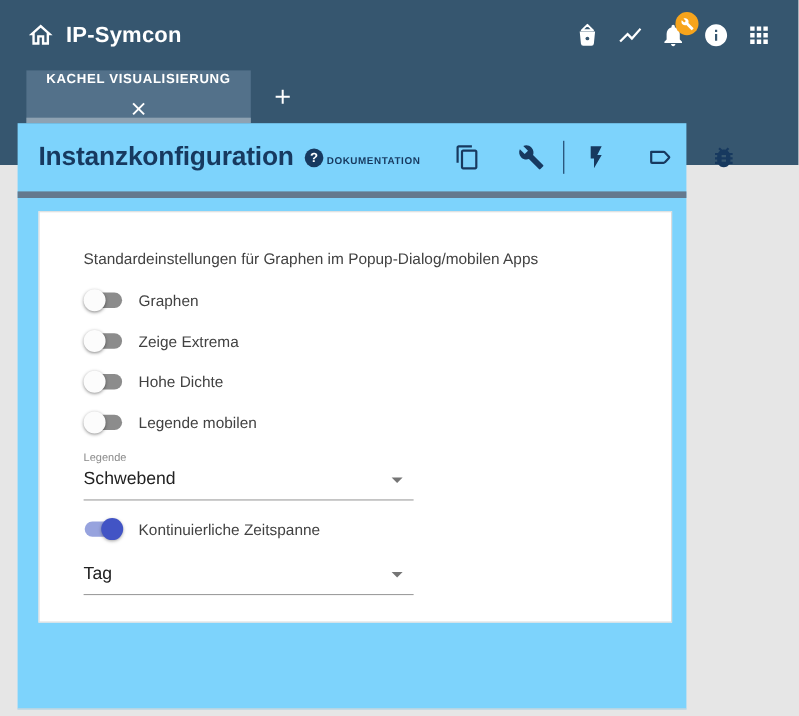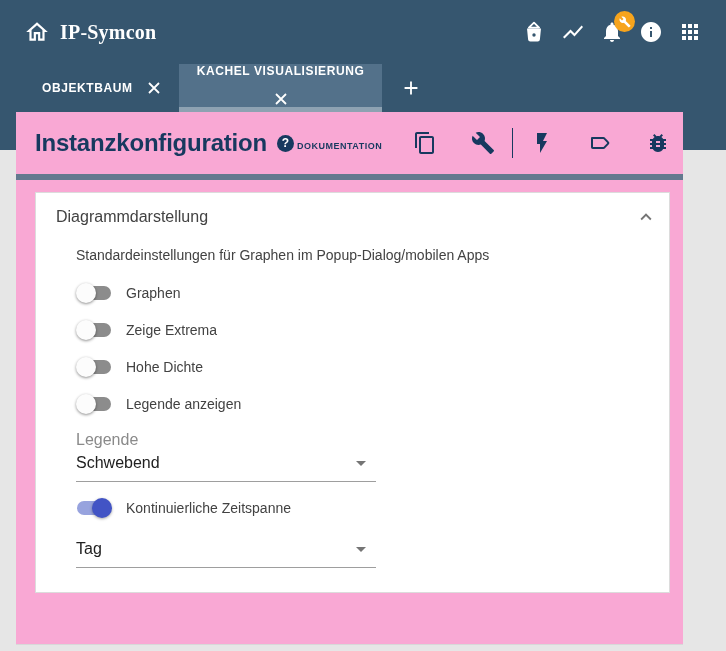--- a/index.html
+++ b/index.html
@@ -5,40 +5,40 @@
   * { margin:0; padding:0; box-sizing:border-box; }
   body { background:#E6E6E6; font-family:"Liberation Sans", sans-serif; }
   .app { position:relative; width:726px; height:651px; background:#E6E6E6; overflow:hidden; }
 
   
   .blue-band { position:absolute; top:0; left:0; width:100%; height:150px; background:#36566F; }
 
   
   .topbar { position:absolute; top:0; left:0; width:100%; height:64px;
             display:flex; align-items:center; justify-content:space-between; padding:0 24px; }
-  .brand { display:flex; align-items:center; gap:10px; color:#fff; cursor:pointer;font-family:Liberation Serif, serif; }
+  .brand { display:flex; align-items:center; gap:10px; color:#fff; cursor:pointer; }
   .brand svg { display:block; }
   .brand-title { font-size:20px; font-weight:700; letter-spacing:.2px; }
   .top-icons { display:flex; align-items:center; gap:15px; }
   .top-btn { position:relative; width:24px; height:24px; color:#fff; cursor:pointer; background:none; border:none; }
   .top-btn svg { display:block; }
   .badge { position:absolute; top:-9px; right:-11px; width:21px; height:21px; border-radius:50%;
            background:#F7A41C; display:flex; align-items:center; justify-content:center; }
 
   
   .tabbar { position:absolute; top:64px; left:0; height:48px; display:flex; align-items:stretch; padding-left:24px; }
   .tab { position:relative; display:flex; align-items:center; gap:14px; padding:0 18px;
          color:#fff; font-size:12px; font-weight:700; letter-spacing:.6px; cursor:pointer; white-space:nowrap; }
   .tab.active { background:#53718A;flex-direction:column; }
   .tab-strip { position:absolute; left:0; right:0; bottom:0; height:5px; background:#8EA2B2; }
   .tab-close { display:flex; cursor:pointer; }
   .tab-add { display:flex; align-items:center; padding:0 14px; margin-left:4px; background:none; border:none; color:#fff; cursor:pointer; }
 
   
-  .card { position:absolute; top:112px; left:16px; width:667px; height:533px; background:#f9a8d4;
+  .card { position:absolute; top:112px; left:16px; width:608px; height:533px; background:#7dd3fc;
           border-bottom:1px solid #D8D8D8; }
   .toolbar { height:62px; display:flex; align-items:center; padding:0 10px 0 19px; }
   .page-title { font-size:24px; font-weight:600; color:#17395F; letter-spacing:-.2px; }
   .doc { display:flex; align-items:flex-end; gap:3px; margin-left:10px; color:#17395F; cursor:pointer; text-decoration:none; }
   .qmark { width:17px; height:17px; border-radius:50%; background:#17395F; color:#fff; font-size:12px;
            font-weight:700; display:flex; align-items:center; justify-content:center; }
   .doc-label { font-size:9px; font-weight:700; letter-spacing:.5px; padding-bottom:1px; }
   .vdiv { width:1px; height:30px; background:#17395F; }
   .vdiv.first { margin-left:14px; }
   .tb-icons { display:flex; align-items:center; margin-left:auto; }
@@ -58,21 +58,21 @@
   .row { display:flex; align-items:center; height:20px; margin:0 0 17px 40px; }
   .switch { position:relative; width:36px; height:20px; cursor:pointer; flex:none; }
   .track { position:absolute; top:3px; left:1px; width:34px; height:14px; border-radius:7px; background:#8C8C8C; }
   .knob  { position:absolute; top:0; left:0; width:20px; height:20px; border-radius:50%; background:#FCFCFC;
            box-shadow:0 1px 3px rgba(0,0,0,.45); }
   .row.on .track { background:#97A3DE; }
   .row.on .knob  { left:16px; background:#4254C5; box-shadow:0 1px 3px rgba(0,0,0,.35); }
   .row-label { margin-left:14px; font-size:14px; color:#424242; }
 
   .select { margin:2px 0 16px 40px; width:300px; cursor:pointer; }
-  .select-label { font-size:16px; color:#8A8A8A; }
+  .select-label { font-size:10px; color:#8A8A8A; }
   .select-value { display:flex; justify-content:space-between; align-items:center;
                   border-bottom:1px solid #9E9E9E; padding:5px 0 9px; font-size:16px; color:#212121; }
   .caret { width:0; height:0; border-left:5px solid transparent; border-right:5px solid transparent;
            border-top:5px solid #757575; margin-right:10px; }
 </style>
 </head>
 <body>
 
 <div class="app">
   <div class="blue-band"></div>
@@ -118,28 +118,20 @@
       </button>
       <button class="top-btn">
         <svg width="24" height="24" viewBox="0 0 24 24" fill="currentColor">
             <path d="M4 8h4V4H4v4zm6 12h4v-4h-4v4zm-6 0h4v-4H4v4zm0-6h4v-4H4v4zm6 0h4v-4h-4v4zm6-10v4h4V4h-4zm-6 4h4V4h-4v4zm6 6h4v-4h-4v4zm0 6h4v-4h-4v4z"></path>
           </svg>
       </button>
     </div>
   </header>
 
   <nav class="tabbar">
-    <div class="tab">
-      <span>OBJEKTBAUM</span>
-      <span class="tab-close">
-        <svg width="14" height="14" viewBox="0 0 14 14">
-            <path d="M2 2l10 10M12 2L2 12" stroke="#fff" stroke-width="1.8"></path>
-          </svg>
-      </span>
-    </div>
     <div class="tab active">
       <span>KACHEL VISUALISIERUNG</span>
       <span class="tab-close">
         <svg width="14" height="14" viewBox="0 0 14 14">
             <path d="M2 2l10 10M12 2L2 12" stroke="#fff" stroke-width="1.8"></path>
           </svg>
       </span>
       <span class="tab-strip"></span>
     </div>
     <button class="tab-add">
@@ -183,28 +175,20 @@
           <svg width="24" height="24" viewBox="0 0 24 24" fill="currentColor">
               <path d="M20 8h-2.81c-.45-.78-1.07-1.45-1.82-1.96L17 4.41 15.59 3l-2.17 2.17C12.96 5.06 12.49 5 12 5c-.49 0-.96.06-1.41.17L8.41 3 7 4.41l1.62 1.63C7.88 6.55 7.26 7.22 6.81 8H4v2h2.09c-.05.33-.09.66-.09 1v1H4v2h2v1c0 .34.04.67.09 1H4v2h2.81c1.04 1.79 2.97 3 5.19 3s4.15-1.21 5.19-3H20v-2h-2.09c.05-.33.09-.66.09-1v-1h2v-2h-2v-1c0-.34-.04-.67-.09-1H20V8zm-6 8h-4v-2h4v2zm0-4h-4v-2h4v2z"></path>
             </svg>
         </button>
       </div>
     </div>
     <div class="slate-bar"></div>
 
     <div class="content">
       <section class="panel">
-        <div class="panel-head">
-          <span>Diagrammdarstellung</span>
-          <span class="chevron">
-            <svg width="22" height="22" viewBox="0 0 24 24" fill="currentColor">
-                <path d="M7.41 15.41L12 10.83l4.59 4.58L18 14l-6-6-6 6z"></path>
-              </svg>
-          </span>
-        </div>
         <p class="desc">Standardeinstellungen für Graphen im Popup-Dialog/mobilen Apps</p>
 
         <div class="row off">
           <span class="switch">
               <span class="track"></span>
               <span class="knob"></span>
             </span>
           <span class="row-label">Graphen</span>
         </div>
         <div class="row off">
@@ -219,21 +203,21 @@
               <span class="track"></span>
               <span class="knob"></span>
             </span>
           <span class="row-label">Hohe Dichte</span>
         </div>
         <div class="row off">
           <span class="switch">
               <span class="track"></span>
               <span class="knob"></span>
             </span>
-          <span class="row-label">Legende anzeigen</span>
+          <span class="row-label">Legende mobilen</span>
         </div>
 
         <div class="select">
           <div class="select-label">Legende</div>
           <div class="select-value">
             <span>Schwebend</span>
             <span class="caret"></span>
           </div>
         </div>
 

